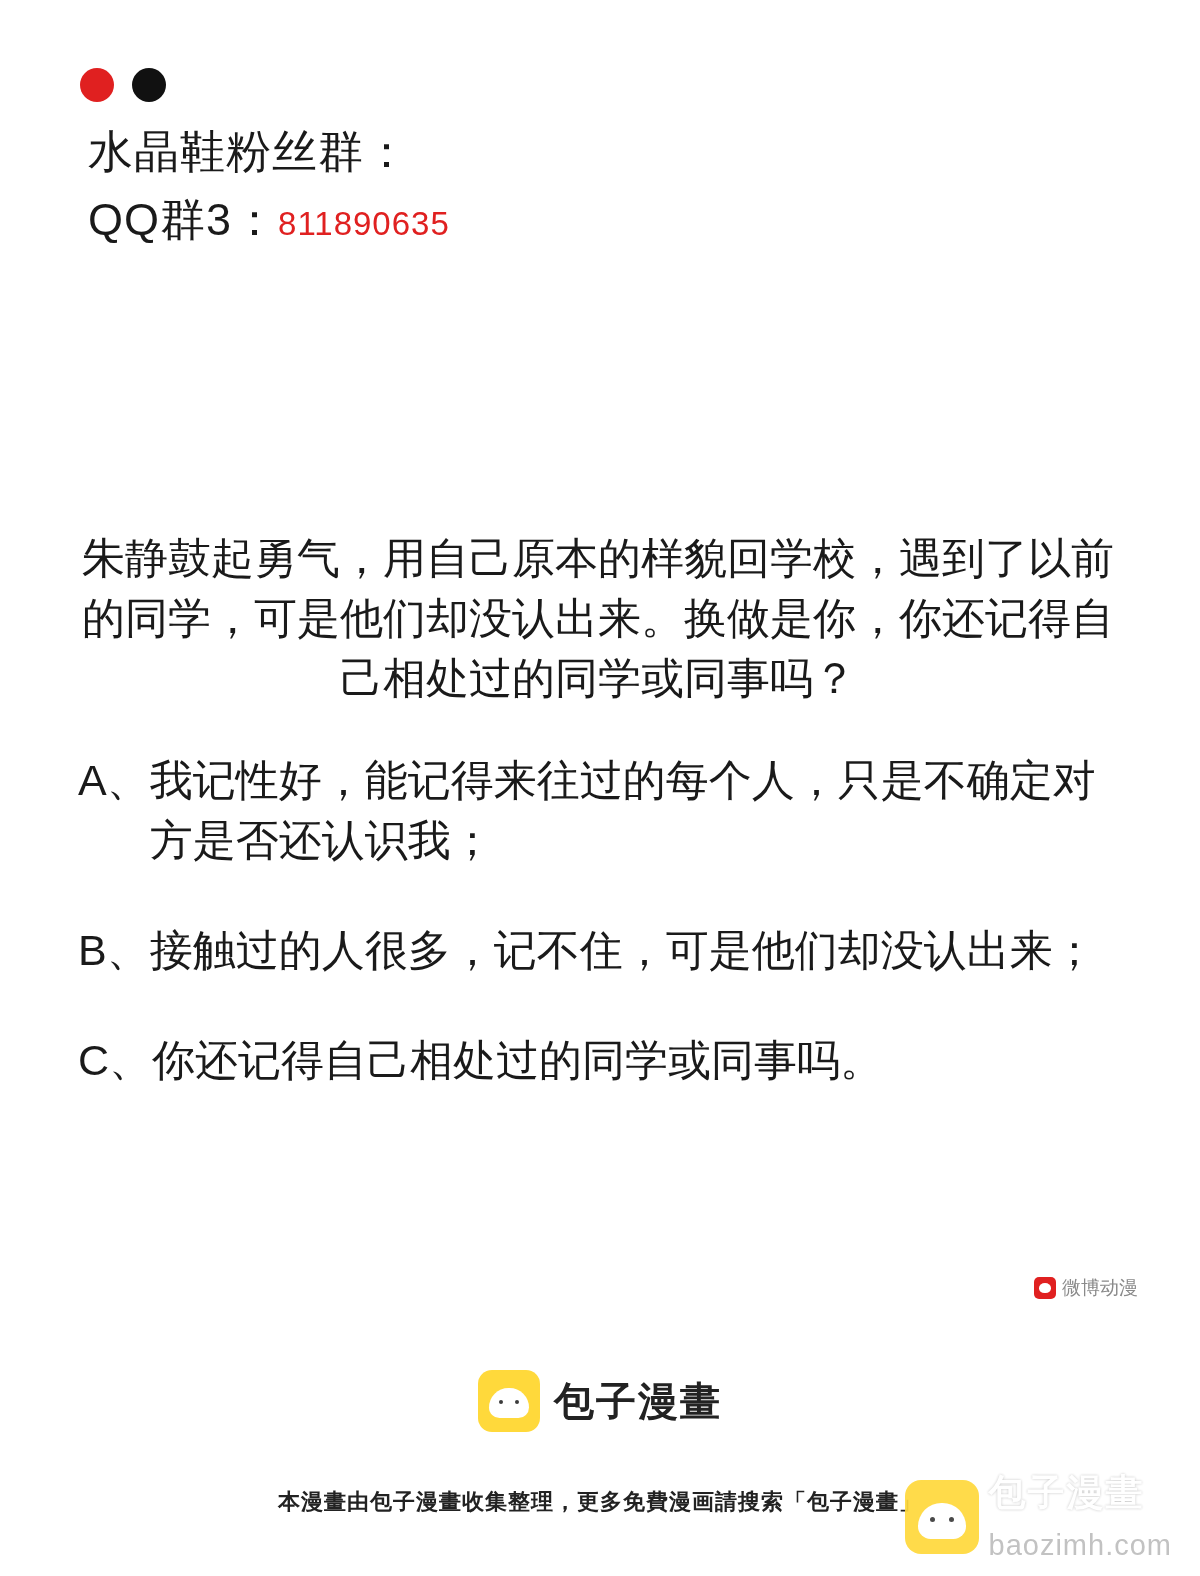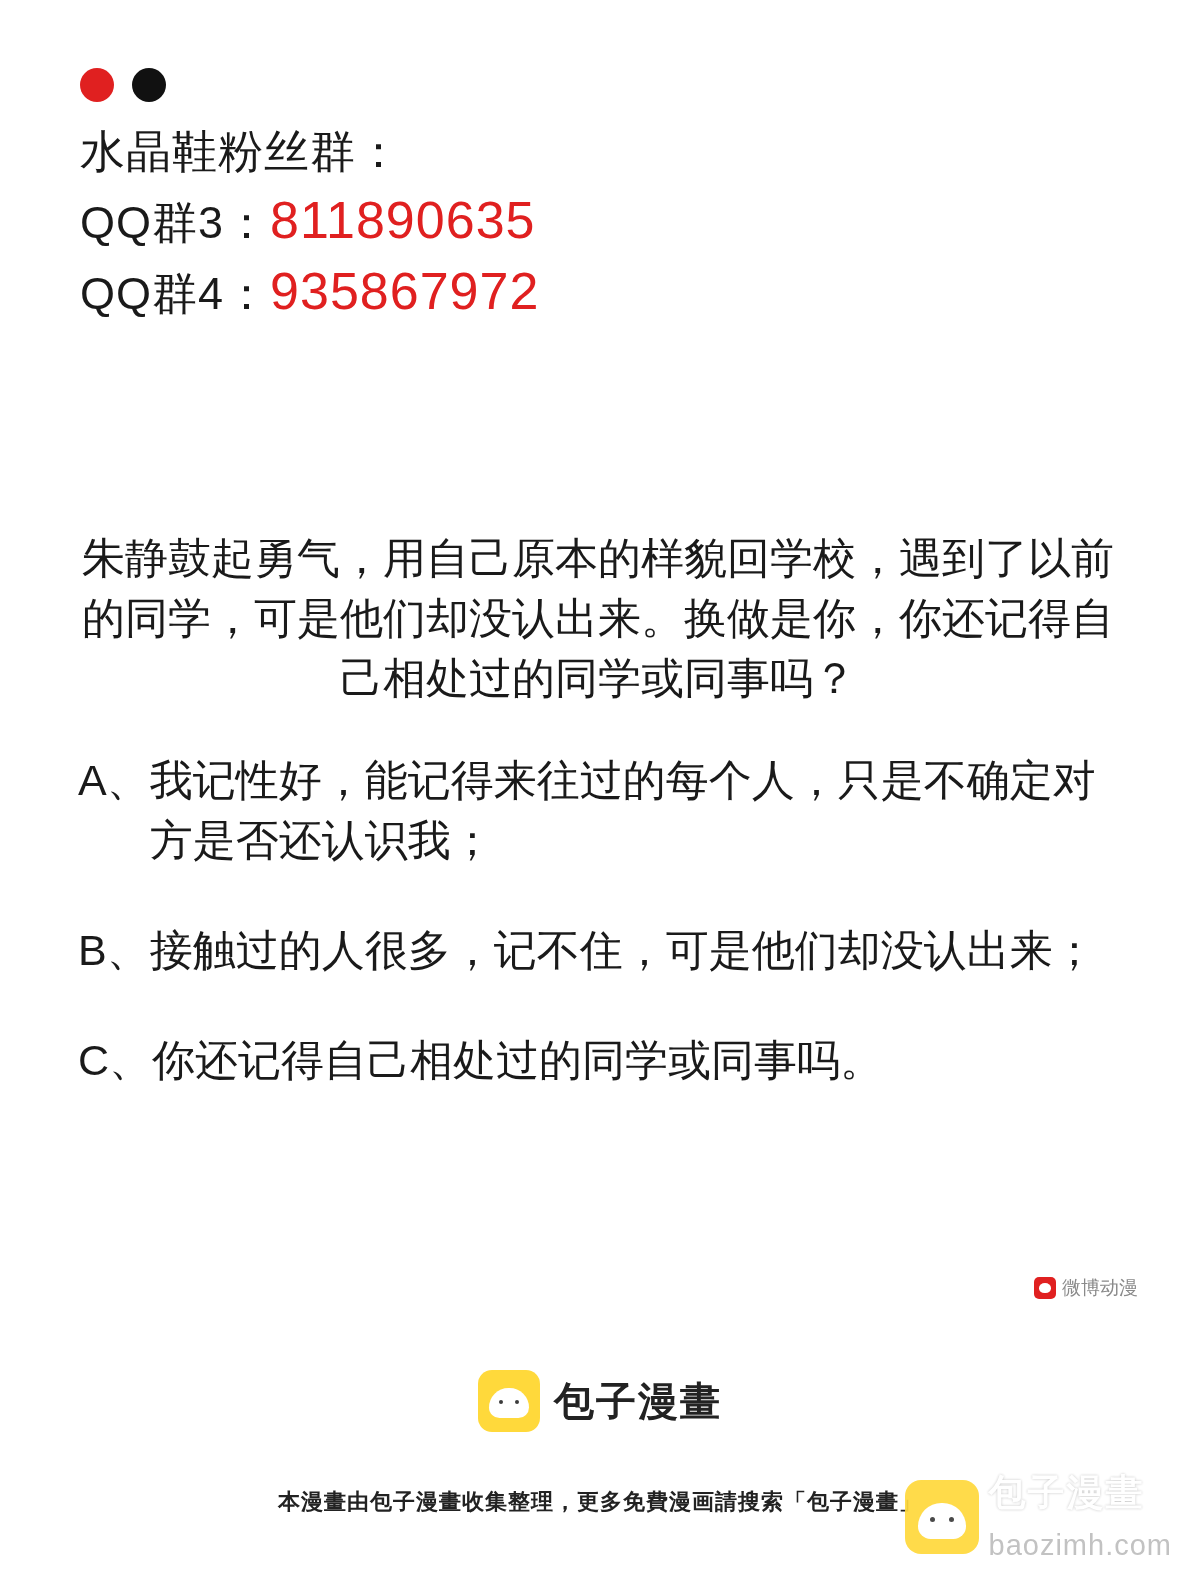--- a/index.html
+++ b/index.html
@@ -44,24 +44,25 @@
     left: 80px;
     top: 118px;
     width: 1040px;
   }
   .group-line {
     font-size: 45px;
     line-height: 68px;
     letter-spacing: 1px;
     white-space: nowrap;
     color: #1a1a1a;
+    margin-left: 8px;
   }
   .qq-num {
     color: #e02020;
-    font-size: 52px;
+    font-size: 33px;
     letter-spacing: 1px;
   }
 
   
   .topic-label {
     position: absolute;
     left: 88px;
     top: 390px;
     font-size: 42px;
     line-height: 62px;
@@ -253,23 +254,20 @@
 
   <div class="dots">
     <span class="dot" style="background:#e02020"></span>
     <span class="dot" style="background:#111111"></span>
   </div>
 
   <div class="group-block">
     <div class="group-line">水晶鞋粉丝群：</div>
     <div class="group-line">
       <span>QQ群3：</span><span class="qq-num">811890635</span>
-    </div>
-    <div class="group-line">
-      <span>QQ群4：</span><span class="qq-num">935867972</span>
     </div>
   </div>
 
 
   <div class="question">朱静鼓起勇气，用自己原本的样貌回学校，遇到了以前的同学，可是他们却没认出来。换做是你，你还记得自己相处过的同学或同事吗？</div>
 
   <div class="options">
     <div class="option">
       <span class="opt-key">A、</span>
       <span class="opt-text">我记性好，能记得来往过的每个人，只是不确定对方是否还认识我；</span>

